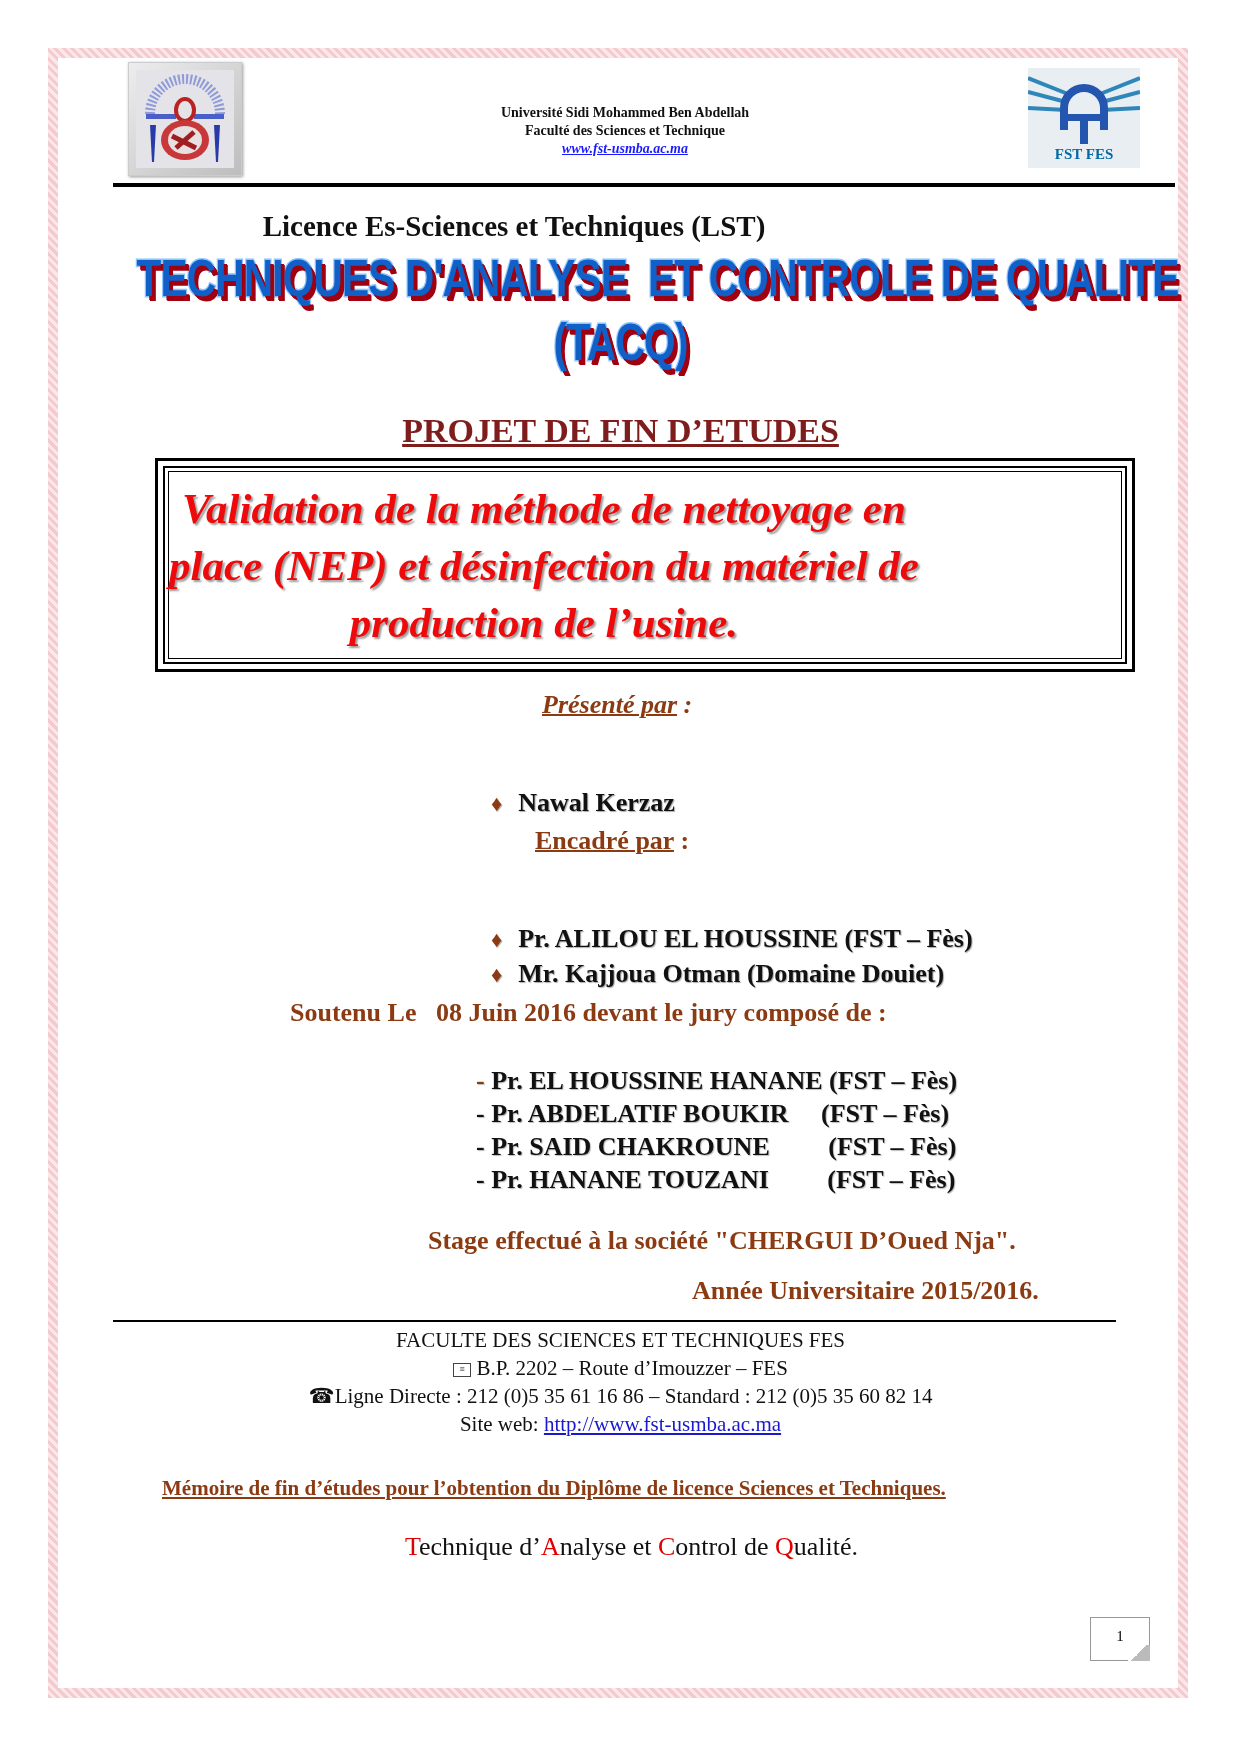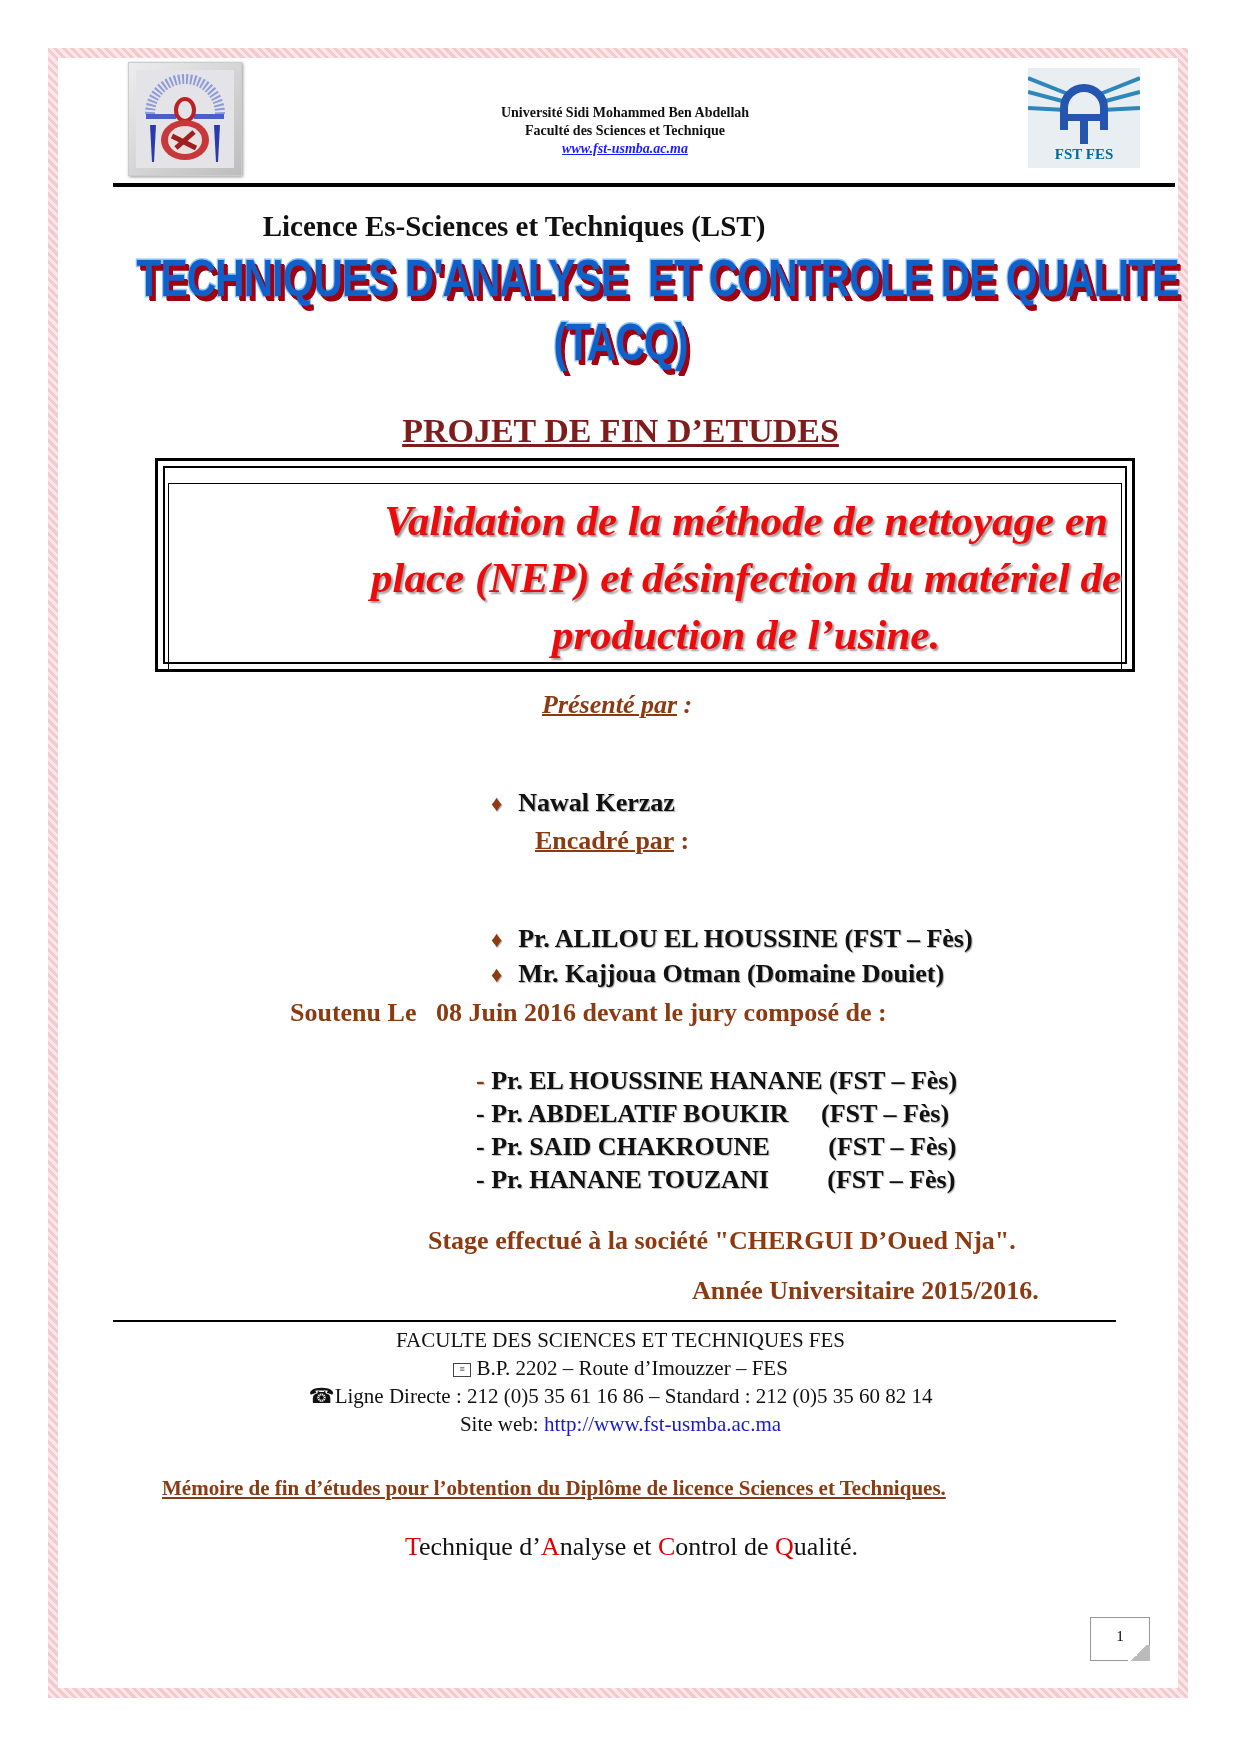--- a/index.html
+++ b/index.html
@@ -25,31 +25,31 @@
   .tacq {
     left: 0; width: 1241px; text-align: center; font-family: "Liberation Sans", sans-serif;
     font-weight: bold; font-size: 52px; color: #1060c8; letter-spacing: -1px;
     transform: scaleX(0.78); transform-origin: center;
     -webkit-text-stroke: 3px #8cc4ff; paint-order: stroke fill;
     text-shadow: 4px 4px 0 #a00010, 5px 5px 0 #a00010;
   }
   .pfe { left: 0; top: 412px; width: 1241px; text-align: center; font-size: 34px; font-weight: bold; color: #7f1d1d; text-decoration: underline; text-decoration-thickness: 3px; }
   .title-box { left: 155px; top: 458px; width: 980px; height: 214px; border: 3px solid #000; box-sizing: border-box; padding: 5px; }
   .title-box .b2 { border: 2px solid #000; width: 100%; height: 100%; box-sizing: border-box; padding: 3px; }
-  .title-box .b3 { border: 1px solid #000; width: 100%; height: 100%; box-sizing: border-box; display: flex; align-items: center; justify-content: flex-end; margin-top: 12px; }
+  .title-box .b3 { border: 1px solid #000; width: 100%; height: 100%; box-sizing: border-box; display: flex; align-items: center; justify-content: flex-start; }
   .title-text { text-align: center; font-size: 43px; line-height: 57px; font-weight: bold; font-style: italic; color: #ee0a0a; text-shadow: 2px 2px 2px #9a9a9a; }
   .section-label { font-size: 26px; font-weight: bold; color: #8b3a12; }
   .section-label u { text-decoration-thickness: 2px; }
   .bullet-line { font-size: 26px; font-weight: bold; color: #111; text-shadow: 1px 1px 1px #aaa; white-space: pre; }
   .diamond { color: #8b3a12; font-size: 22px; margin-right: 16px; }
   .jury-line { font-size: 26px; font-weight: bold; color: #111; white-space: pre; line-height: 33px; text-shadow: 1px 1px 1px #bbb; }
   .brown { color: #8b3a12; }
   .rule-bottom { left: 113px; top: 1320px; width: 1003px; height: 2px; background: #000; }
   .footer { left: 0; width: 1241px; text-align: center; font-size: 21px; color: #111; line-height: 28px; }
-  .footer a { color: #1a1acc; }
+  .footer a { color: #1a1acc; text-decoration: underline; }
   .memoire { left: 162px; top: 1474px; width: 830px; font-size: 21px; font-weight: bold; color: #8b3a12; text-decoration: underline; line-height: 28px; }
   .tacq-line { left: 0; top: 1532px; width: 1241px; text-align: center; font-size: 26px; color: #111; padding-left: 22px; box-sizing: border-box; }
   .tacq-line .r { color: #e00000; }
   .page-num { left: 1090px; top: 1617px; width: 60px; height: 44px; border: 1px solid #999; background: #fff; box-sizing: border-box; text-align: center; font-size: 15px; line-height: 36px; }
   .page-num .curl { position: absolute; right: -1px; bottom: -1px; width: 22px; height: 16px; background: linear-gradient(135deg, #fff 50%, #bbb 50%); }
 </style>
 </head>
 <body>
 
 <div class="page-border"></div>

